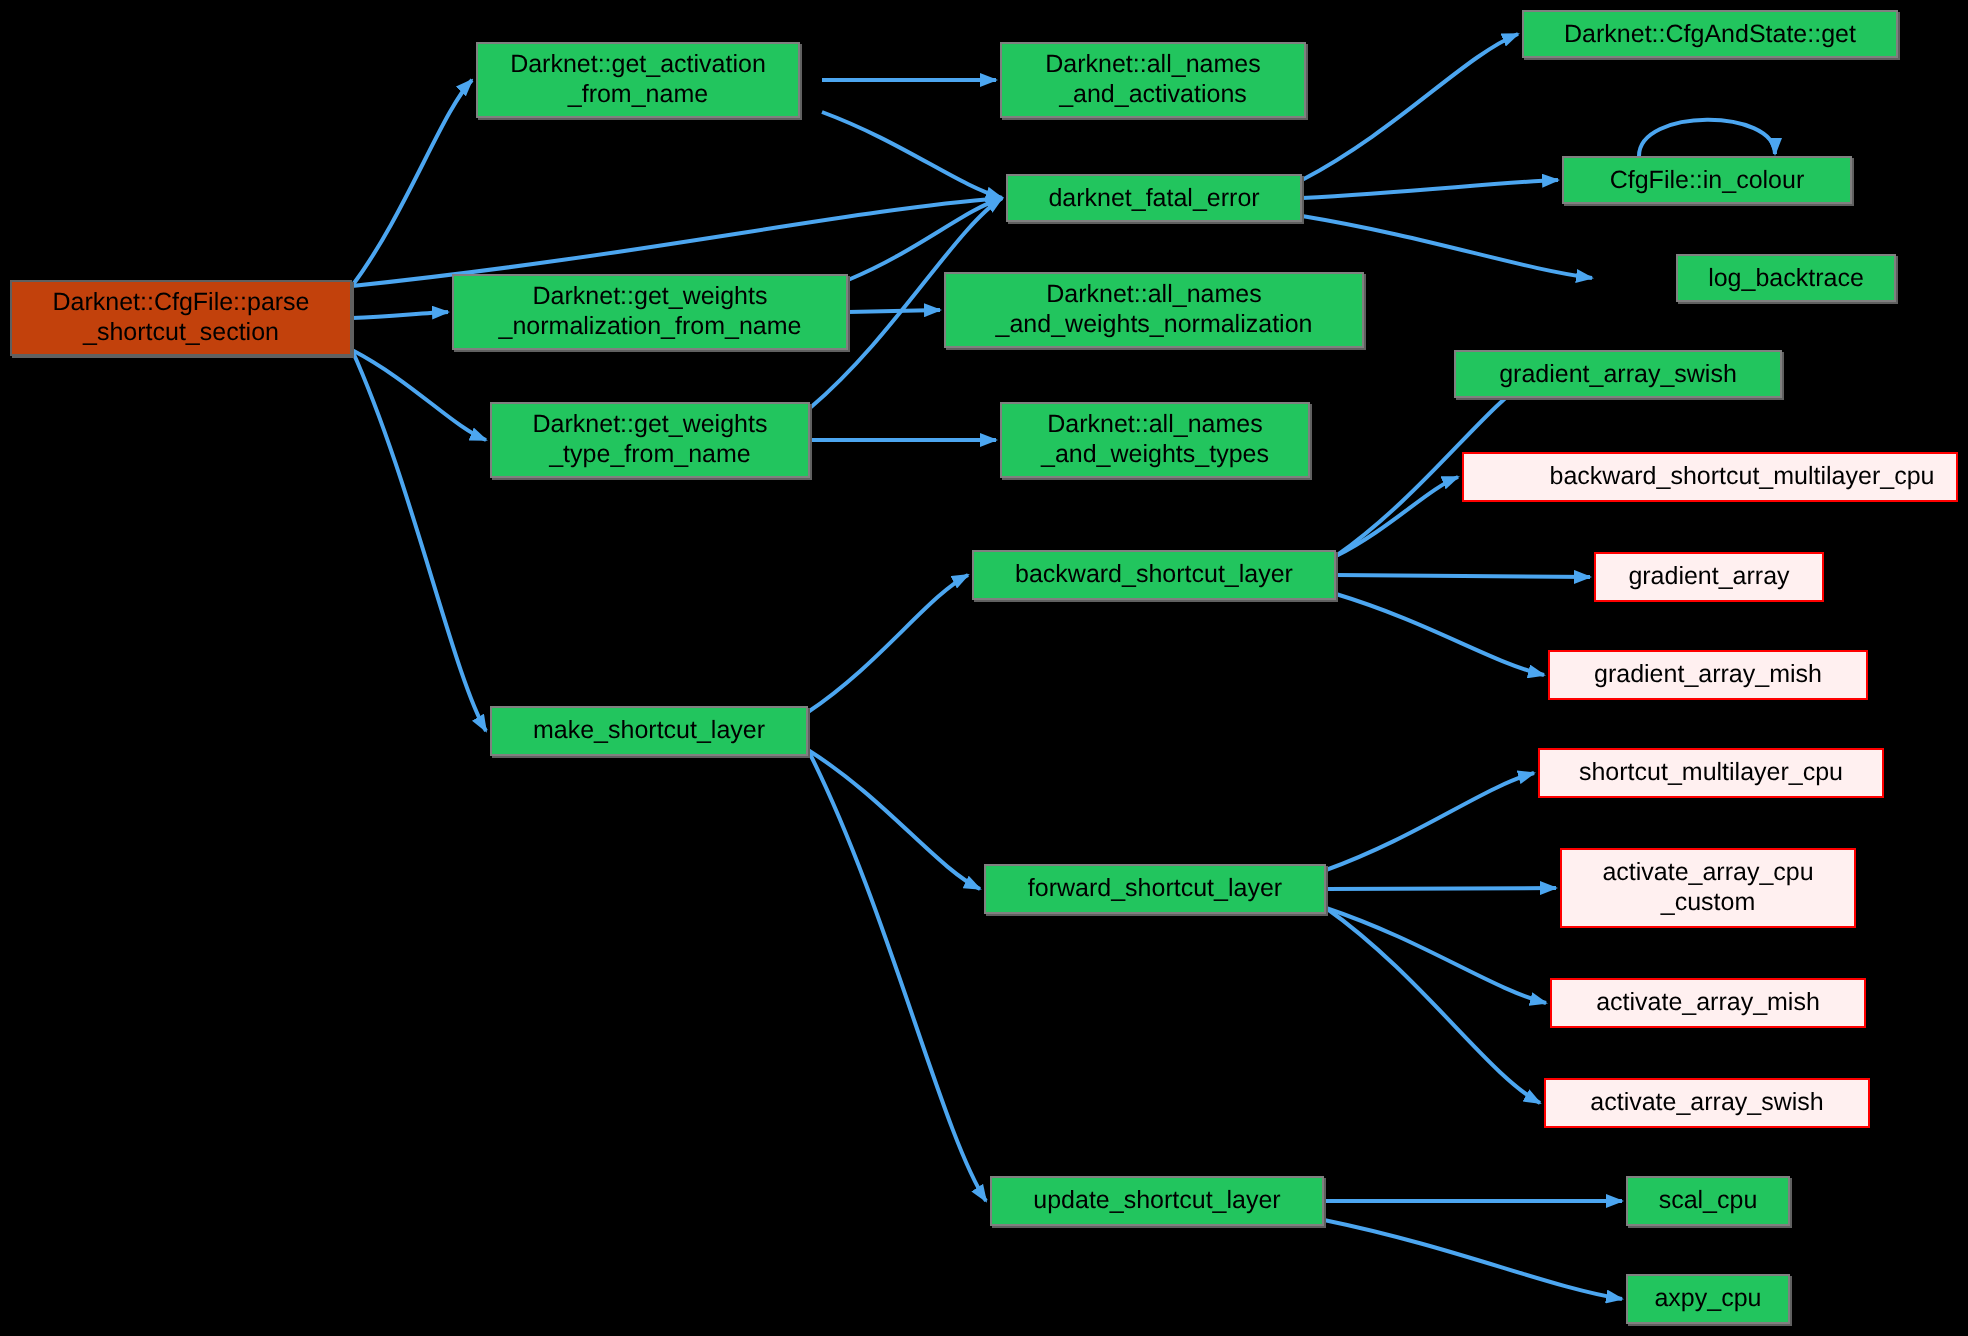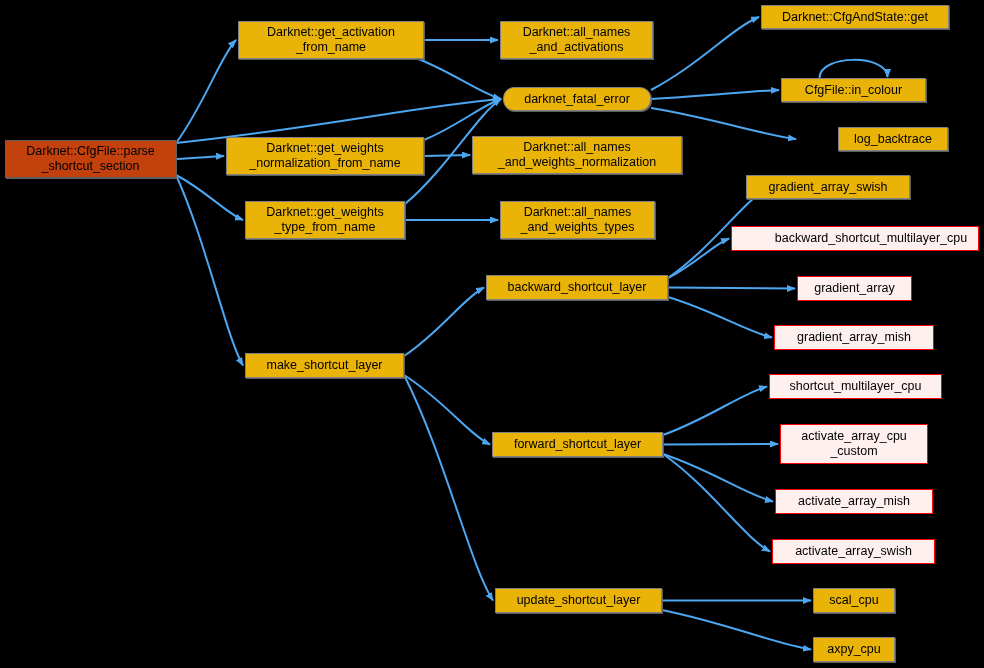--- a/index.html
+++ b/index.html
@@ -13,21 +13,21 @@
   svg.edges{position:absolute;left:0;top:0;width:984px;height:668px;}
   .node{
     position:absolute;
     box-sizing:border-box;
     display:flex;align-items:center;justify-content:center;
     text-align:center;
     font-size:12.5px;
     line-height:15px;
     color:#000000;
     white-space:pre;
-    background:#eab308;
+    background:#22c55e;
     border:1px solid #808080;
     box-shadow:1px 1px 0 0 #606060;
     letter-spacing:0px;
   }
   .node.root{
     background:#c2410c;
     border:1px solid #606060;
   }
   .node.redbox{
     background:#fff0f0;
@@ -73,37 +73,37 @@
         <path d="M 663 444.5 C 714.75 444.325, 749.25 444.075, 778 444" fill="none" stroke="#4ca6f0" stroke-width="2" marker-end="url(#arrow)"></path>
         <path d="M 663 454 C 712.5 470.625, 745.5 494.375, 773 501.5" fill="none" stroke="#4ca6f0" stroke-width="2" marker-end="url(#arrow)"></path>
         <path d="M 663 454 C 711.15 488.125, 743.25 536.875, 770 551.5" fill="none" stroke="#4ca6f0" stroke-width="2" marker-end="url(#arrow)"></path>
         <path d="M 662 600.5 C 729.05 600.5, 773.75 600.5, 811 600.5" fill="none" stroke="#4ca6f0" stroke-width="2" marker-end="url(#arrow)"></path>
         <path d="M 662 610 C 729.05 623.825, 773.75 643.575, 811 649.5" fill="none" stroke="#4ca6f0" stroke-width="2" marker-end="url(#arrow)"></path>
       </g>
   </svg>
   <div id="node-layer">
       <div class="node root" style="left: 5px; top: 140px; width: 171px; height: 38px;"><span>Darknet::CfgFile::parse
 _shortcut_section</span></div>
-      <div class="node" style="left: 238px; top: 21px; width: 186px; height: 38px;"><span>Darknet::get_activation
+      <div class="node" style="left: 238px; top: 21px; width: 162px; height: 38px;"><span>Darknet::get_activation
 _from_name</span></div>
       <div class="node" style="left: 500px; top: 21px; width: 153px; height: 38px;"><span>Darknet::all_names
 _and_activations</span></div>
       <div class="node" style="left: 761px; top: 5px; width: 188px; height: 24px;"><span>Darknet::CfgAndState::get</span></div>
       <div class="node" style="left: 781px; top: 78px; width: 145px; height: 24px;"><span>CfgFile::in_colour</span></div>
-      <div class="node" style="left: 503px; top: 87px; width: 148px; height: 24px; border-radius: 11px;"><span>darknet_fatal_error</span></div>
+      <div class="node" style="left: 503px; top: 87px; width: 148px; height: 24px;"><span>darknet_fatal_error</span></div>
       <div class="node" style="left: 798px; top: 127px; width: 110px; height: 24px; margin-left: 40px;"><span>log_backtrace</span></div>
       <div class="node" style="left: 226px; top: 137px; width: 198px; height: 38px;"><span>Darknet::get_weights
 _normalization_from_name</span></div>
       <div class="node" style="left: 472px; top: 136px; width: 210px; height: 38px;"><span>Darknet::all_names
 _and_weights_normalization</span></div>
       <div class="node" style="left: 245px; top: 201px; width: 160px; height: 38px;"><span>Darknet::get_weights
 _type_from_name</span></div>
       <div class="node" style="left: 500px; top: 201px; width: 155px; height: 38px;"><span>Darknet::all_names
 _and_weights_types</span></div>
-      <div class="node" style="left: 746px; top: 175px; width: 164px; height: 24px;"><span>gradient_array_swish</span></div>
+      <div class="node" style="left: 727px; top: 175px; width: 164px; height: 24px;"><span>gradient_array_swish</span></div>
       <div class="node redbox" style="left: 731px; top: 226px; width: 248px; height: 25px; padding-left: 32px;"><span>backward_shortcut_multilayer_cpu</span></div>
       <div class="node" style="left: 486px; top: 275px; width: 182px; height: 25px;"><span>backward_shortcut_layer</span></div>
       <div class="node redbox" style="left: 797px; top: 276px; width: 115px; height: 25px;"><span>gradient_array</span></div>
       <div class="node redbox" style="left: 774px; top: 325px; width: 160px; height: 25px;"><span>gradient_array_mish</span></div>
       <div class="node" style="left: 245px; top: 353px; width: 159px; height: 25px;"><span>make_shortcut_layer</span></div>
       <div class="node redbox" style="left: 769px; top: 374px; width: 173px; height: 25px;"><span>shortcut_multilayer_cpu</span></div>
       <div class="node" style="left: 492px; top: 432px; width: 171px; height: 25px; text-align: right;"><span>forward_shortcut_layer</span></div>
       <div class="node redbox" style="left: 780px; top: 424px; width: 148px; height: 40px;"><span>activate_array_cpu
 _custom</span></div>
       <div class="node redbox" style="left: 775px; top: 489px; width: 158px; height: 25px;"><span>activate_array_mish</span></div>

